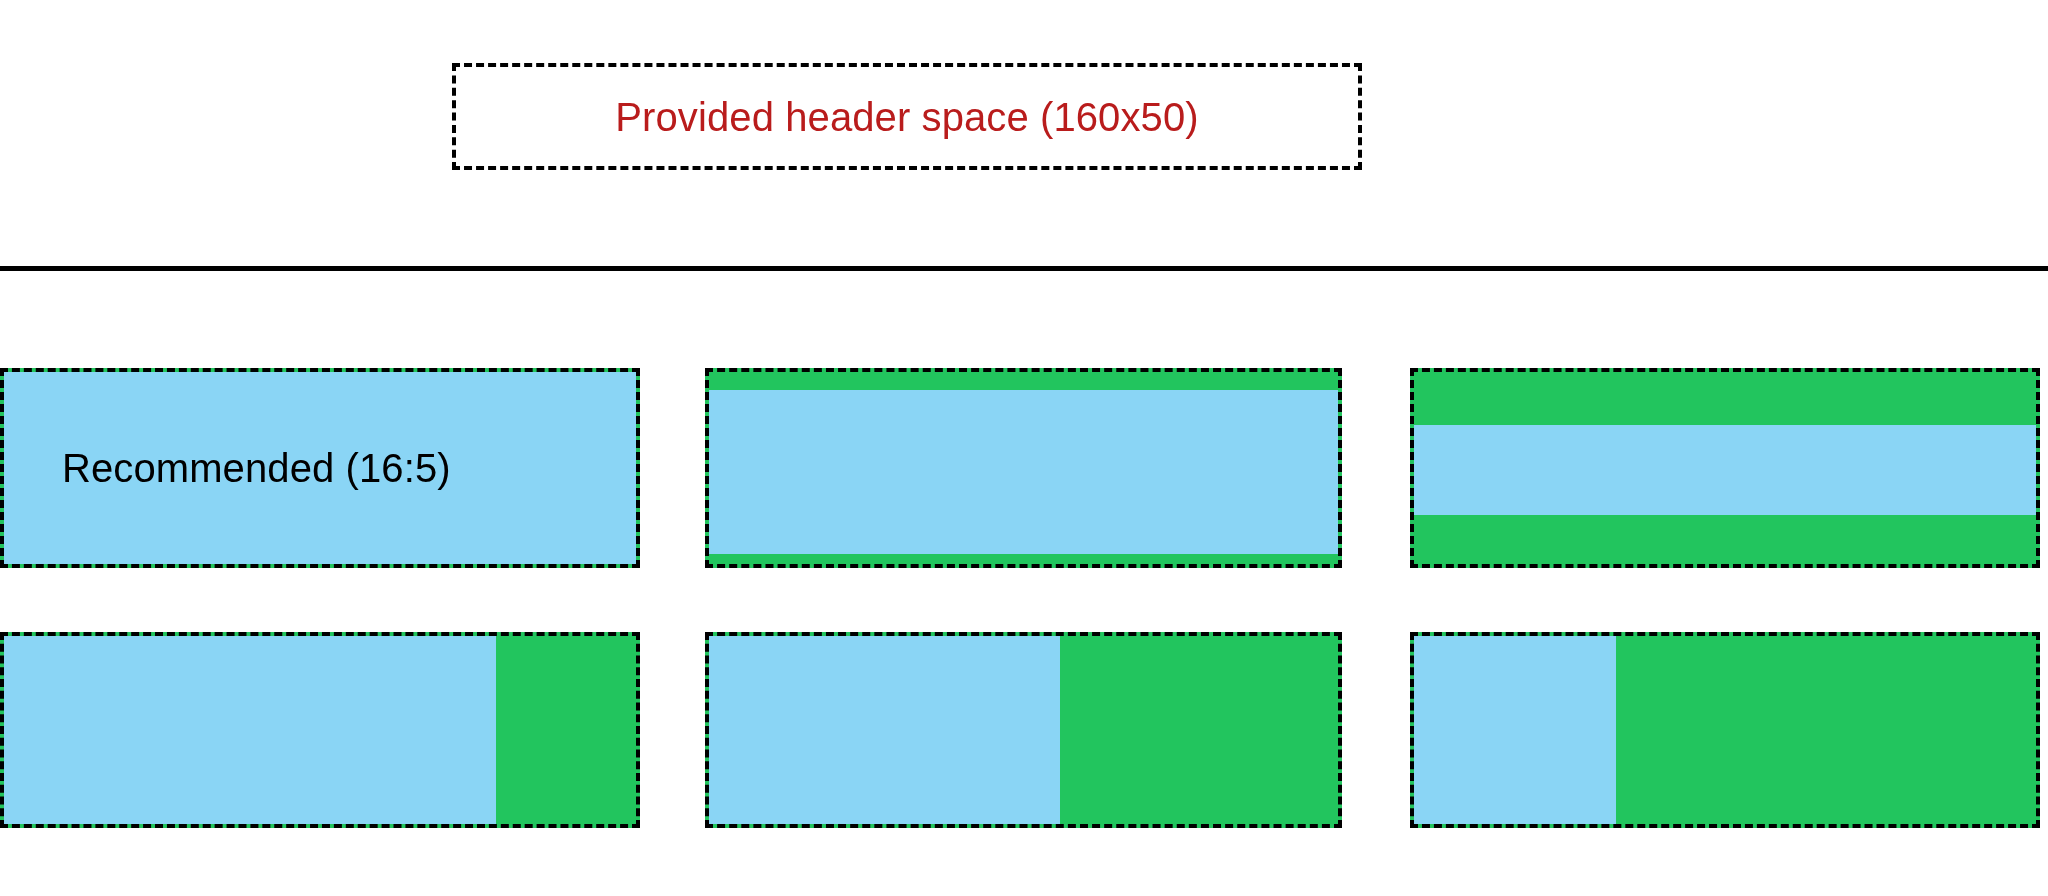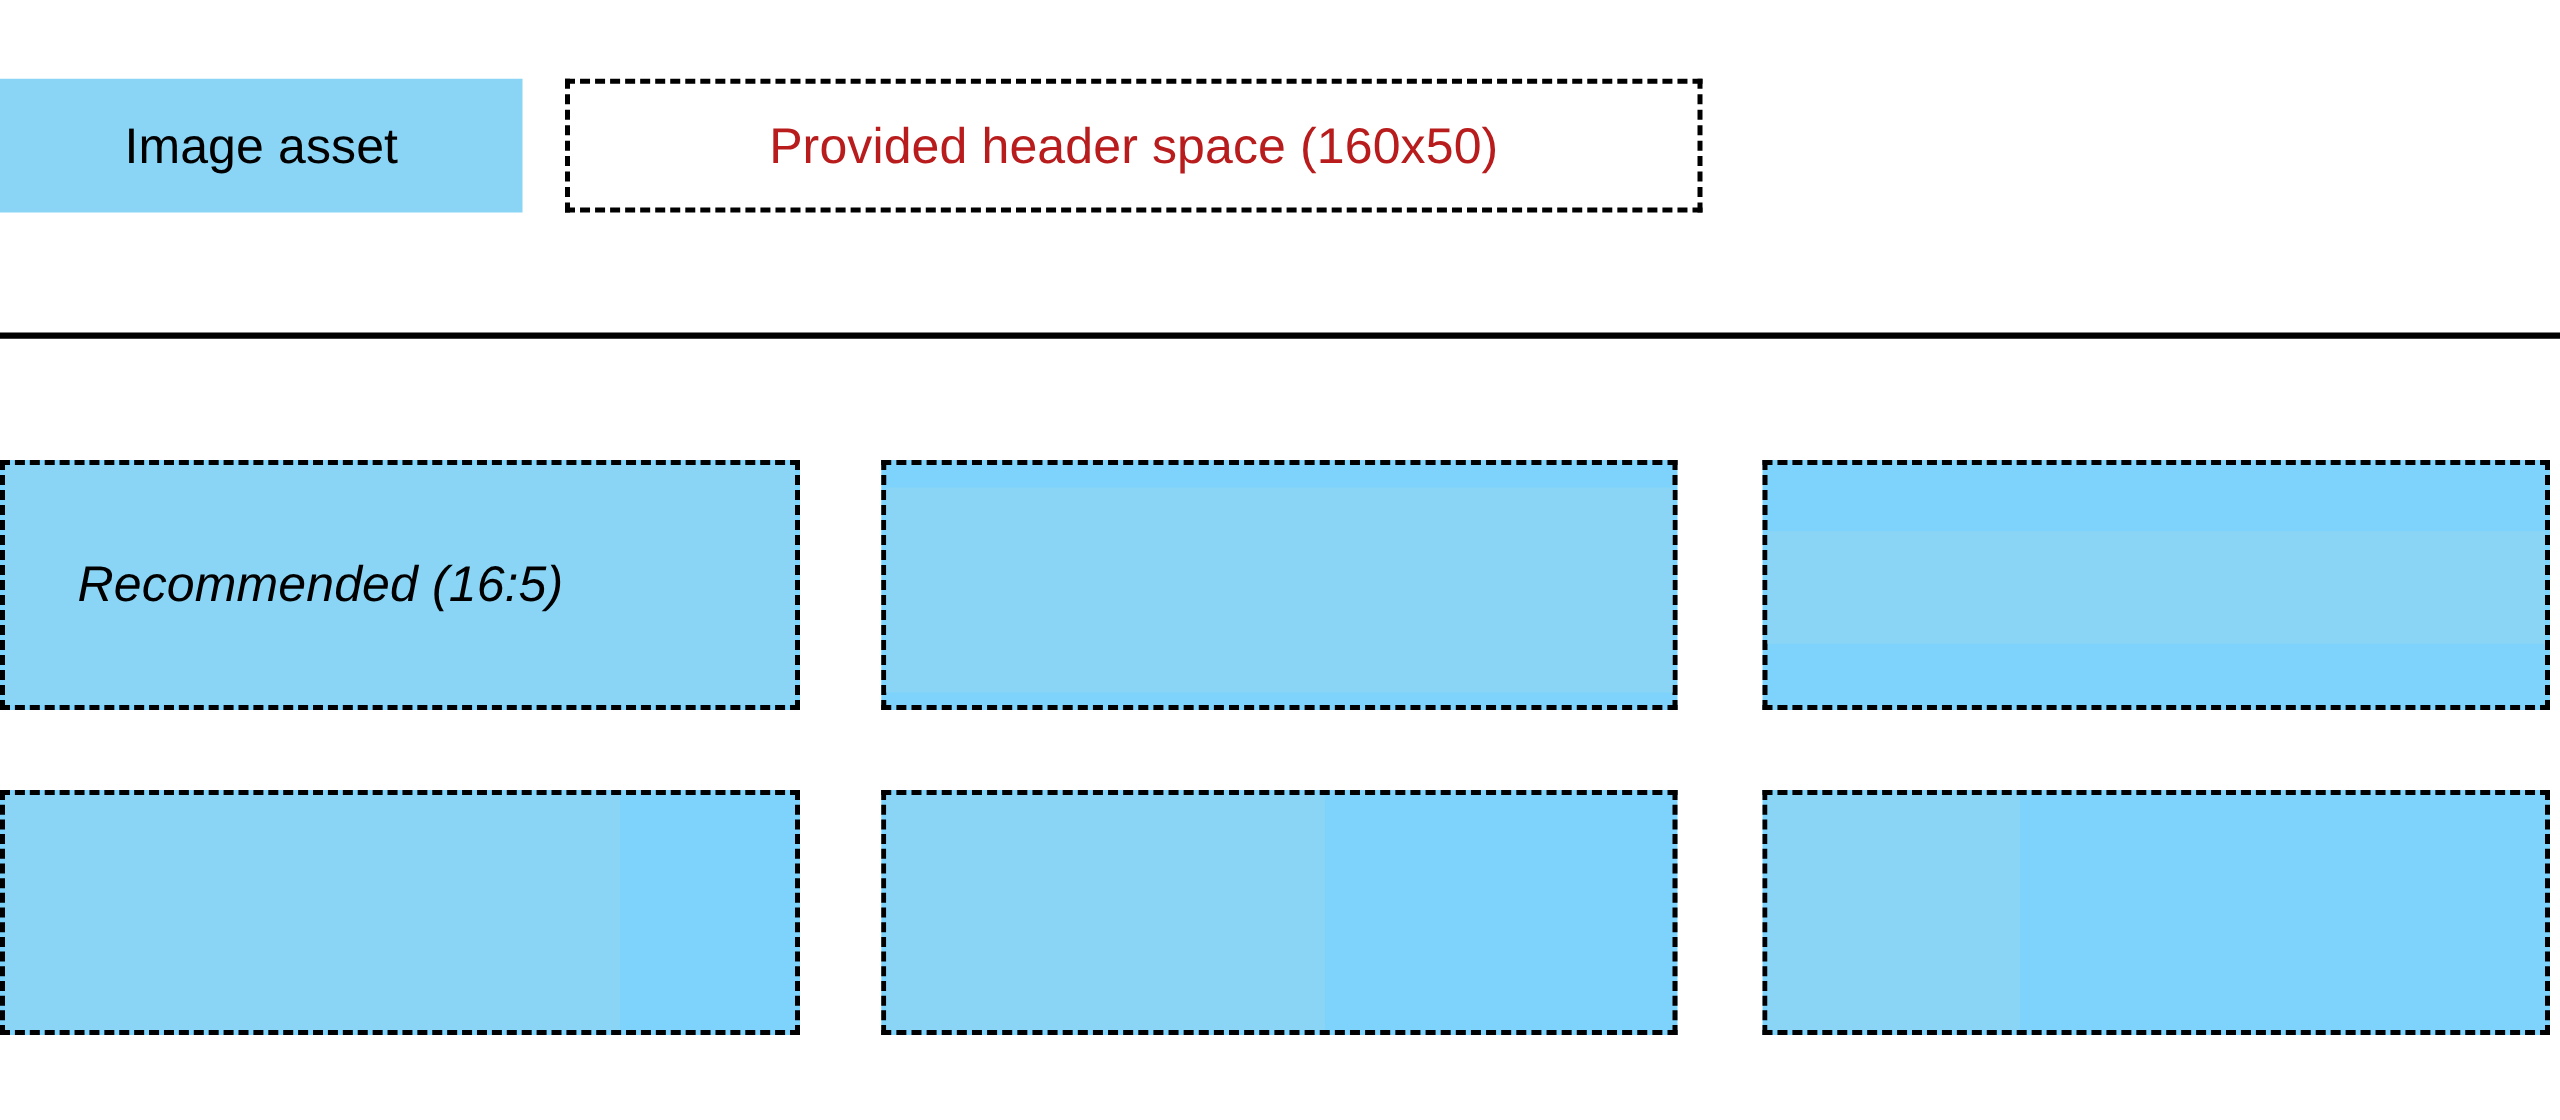--- a/index.html
+++ b/index.html
@@ -89,23 +89,22 @@
     left: 0;
     top: 0;
     width: 2048px;
     height: 896px;
   }
 
   .sample-box {
     position: absolute;
     box-sizing: border-box;
     border: 4px dashed #000000;
-    background: #7dd3fc;
+    background: #22c55e;
     overflow: hidden;
-    font-style: italic;
   }
 
   
   .row1 { top: 368px; height: 200px; }
   
   .row2 { top: 632px; height: 196px; }
 
   .col1 { left: 0px;    width: 640px; }
   .col2 { left: 705px;  width: 637px; }
   .col3 { left: 1410px; width: 630px; }
@@ -149,23 +148,20 @@
     z-index: 2;
   }
 </style>
 </head>
 <body>
 
 <div class="canvas">
 
   <div class="header-row">
 
-    <div class="asset-swatch">
-      <span class="asset-swatch-label">Image asset</span>
-    </div>
 
     <div class="header-space-box">
       <span class="header-space-label">Provided header space (160x50)</span>
     </div>
 
   </div>
 
   <div class="divider"></div>
 
   <div class="grid">

